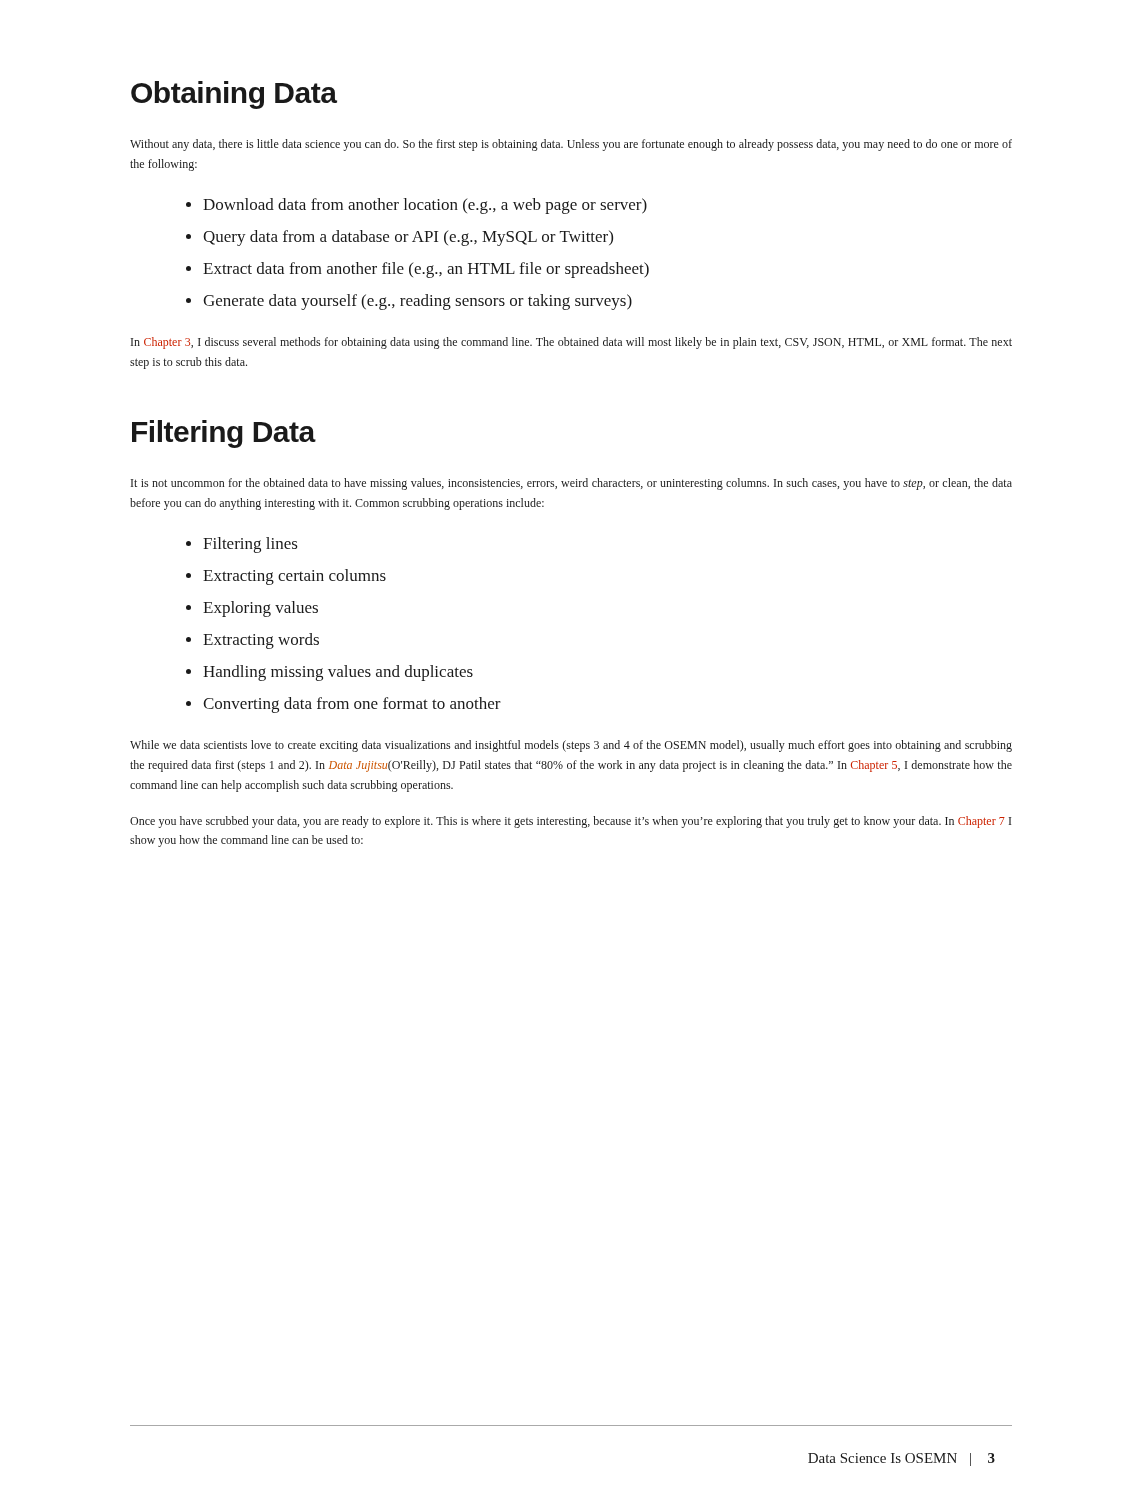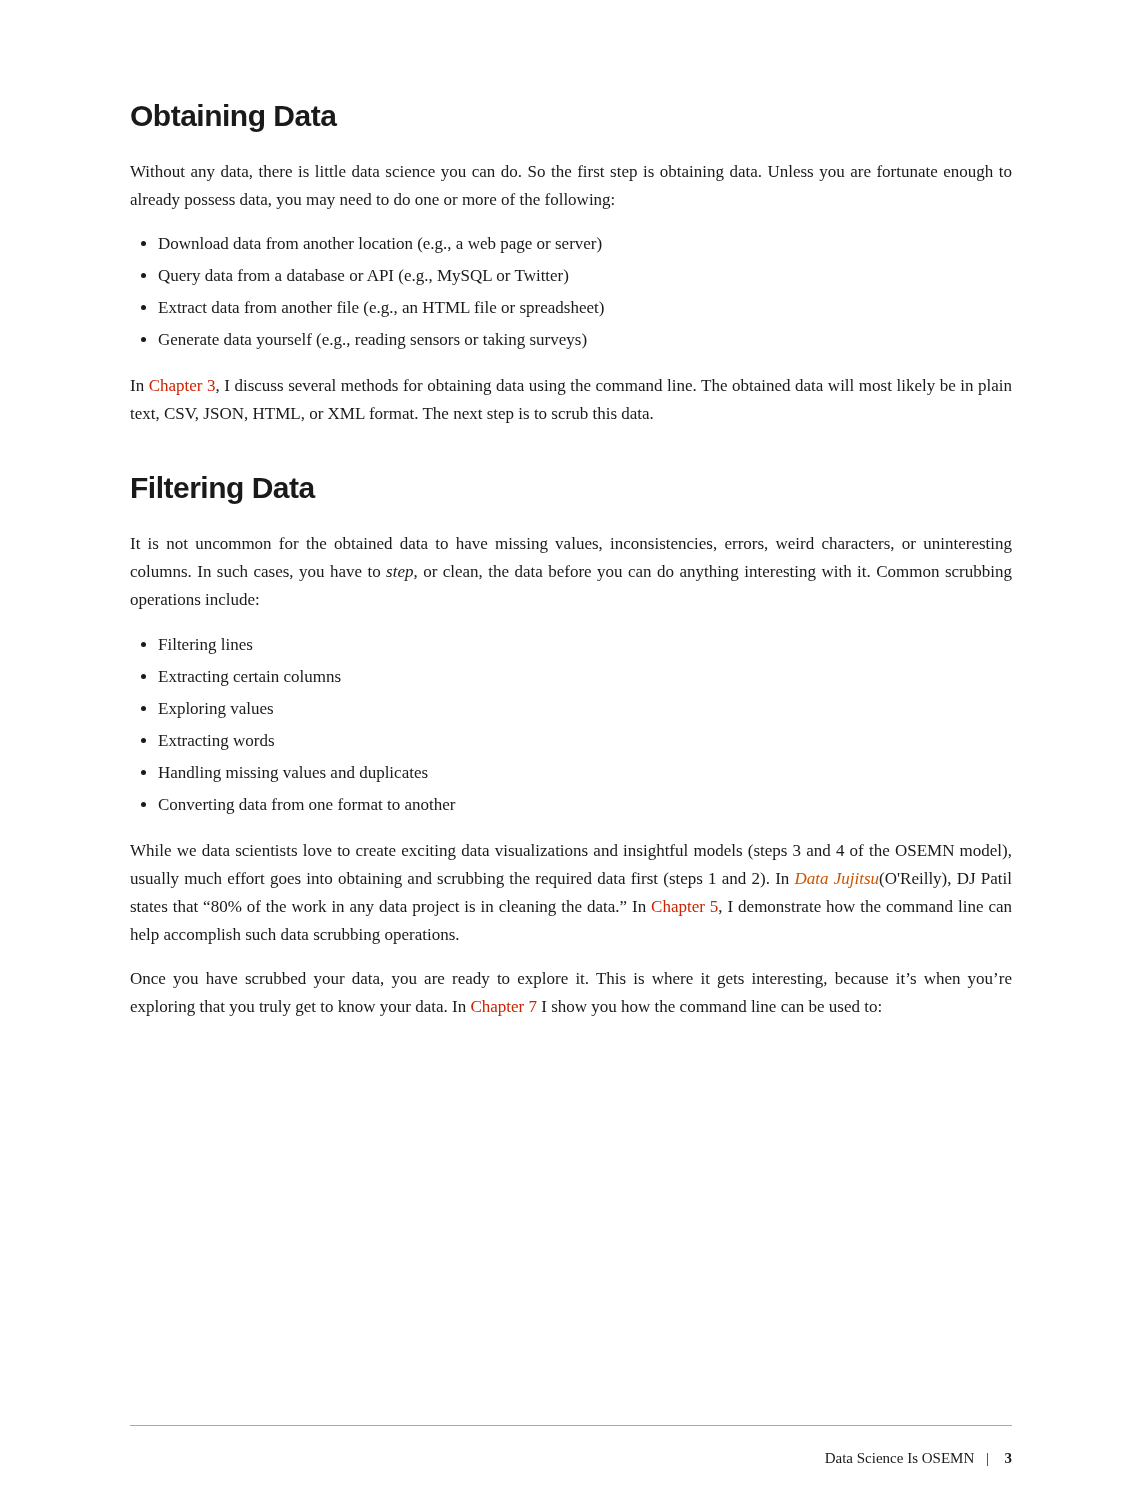--- a/index.html
+++ b/index.html
@@ -16,55 +16,56 @@
       color: #1a1a1a;
       width: 1142px;
       min-height: 1500px;
       position: relative;
     }
 
     .page {
       width: 1142px;
       min-height: 1500px;
       background: #ffffff;
-      padding: 92px 130px 80px 130px;
+      padding: 69px 130px 80px 130px;
       position: relative;
     }
 
     h2.section-heading {
       font-family: 'Arial Black', 'Franklin Gothic Medium', Arial, sans-serif;
       font-size: 30px;
       font-weight: 900;
       color: #1a1a1a;
       margin-bottom: 18px;
       margin-top: 36px;
       letter-spacing: -0.5px;
     }
 
     h2.section-heading:first-child {
       margin-top: 0;
     }
 
     p {
-      font-size: 17px;
+      font-size: 12px;
       line-height: 1.65;
       margin-bottom: 16px;
       text-align: justify;
     }
 
     ul {
       margin: 10px 0 18px 28px;
       padding: 0;
     }
 
     ul li {
       font-size: 17px;
       line-height: 1.65;
       margin-bottom: 4px;
       list-style-type: disc;
+      margin-left: 45px;
     }
 
     .link-red {
       color: #cc2200;
       text-decoration: none;
     }
 
     .link-orange {
       color: #cc5500;
       text-decoration: none;
@@ -81,21 +82,21 @@
       margin-bottom: 14px;
       position: absolute;
       bottom: 60px;
       left: 130px;
       right: 130px;
     }
 
     .footer-text {
       position: absolute;
       bottom: 30px;
-      right: 130px;
+      right: 147px;
       font-size: 15px;
       color: #1a1a1a;
       font-family: Georgia, serif;
     }
 
     .footer-text .pipe {
       margin: 0 8px;
     }
 
     .footer-text .page-num {

